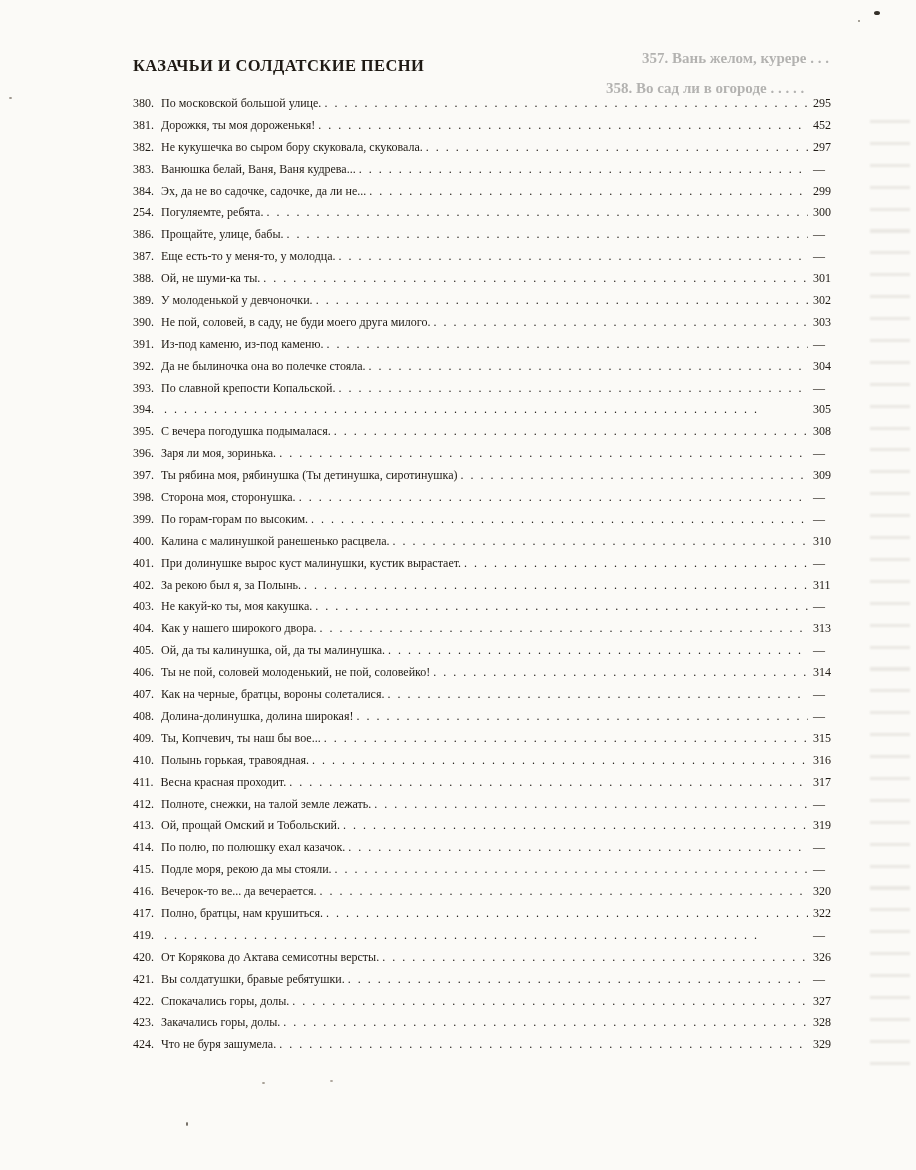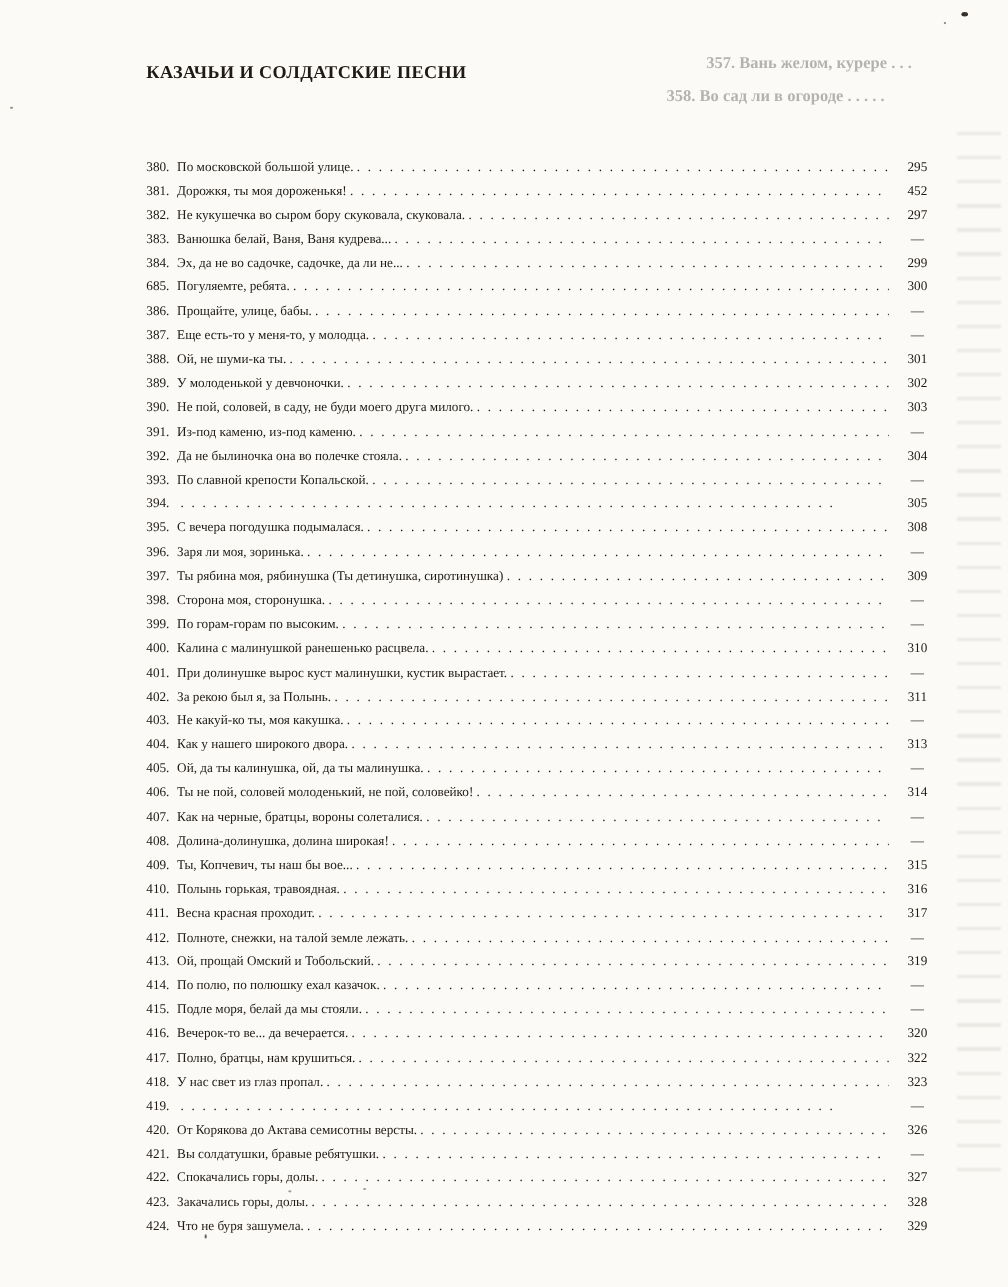--- a/index.html
+++ b/index.html
@@ -22,21 +22,21 @@
   }
   .num{flex:none;margin-right:7px;}
   .title{flex:none;}
   .dots{
     flex:1 1 auto;overflow:hidden;margin:0 5px 0 3px;
     letter-spacing:2px;min-width:0;
   }
   .dots::before{
     content:". . . . . . . . . . . . . . . . . . . . . . . . . . . . . . . . . . . . . . . . . . . . . . . . . . . . . . . . . . . . ";
   }
-  .pg{flex:none;min-width:42px;text-align:center;margin-top:48px;}
+  .pg{flex:none;min-width:42px;text-align:left;}
   
   .bleed{
     position:absolute;color:#404040;opacity:.38;filter:blur(.7px);
     font-size:15px;font-weight:600;white-space:nowrap;
   }
   .bleed-col{
     position:absolute;right:6px;top:120px;width:40px;height:960px;
     background:repeating-linear-gradient(180deg,
       rgba(150,142,128,.16) 0 3px, transparent 3px 21.9px);
     filter:blur(1.2px);
@@ -85,21 +85,21 @@
   </div>
 
   <div class="row">
     <span class="num">384.</span>
     <span class="title">Эх, да не во садочке, садочке, да ли не...</span>
     <span class="dots"></span>
     <span class="pg">299</span>
   </div>
 
   <div class="row">
-    <span class="num">685.</span>
+    <span class="num">254.</span>
     <span class="title">Погуляемте, ребята.</span>
     <span class="dots"></span>
     <span class="pg">300</span>
   </div>
 
   <div class="row">
     <span class="num">386.</span>
     <span class="title">Прощайте, улице, бабы.</span>
     <span class="dots"></span>
     <span class="pg">—</span>
@@ -295,45 +295,39 @@
 
   <div class="row">
     <span class="num">414.</span>
     <span class="title">По полю, по полюшку ехал казачок.</span>
     <span class="dots"></span>
     <span class="pg">—</span>
   </div>
 
   <div class="row">
     <span class="num">415.</span>
-    <span class="title">Подле моря, белай да мы стояли.</span>
+    <span class="title">Подле моря, рекою да мы стояли.</span>
     <span class="dots"></span>
     <span class="pg">—</span>
   </div>
 
   <div class="row">
     <span class="num">416.</span>
     <span class="title">Вечерок-то ве... да вечерается.</span>
     <span class="dots"></span>
     <span class="pg">320</span>
   </div>
 
   <div class="row">
     <span class="num">417.</span>
     <span class="title">Полно, братцы, нам крушиться.</span>
     <span class="dots"></span>
     <span class="pg">322</span>
   </div>
 
-  <div class="row">
-    <span class="num">418.</span>
-    <span class="title">У нас свет из глаз пропал.</span>
-    <span class="dots"></span>
-    <span class="pg">323</span>
-  </div>
 
   <div class="row">
     <span class="num">419.</span>
     <span class="dots"></span>
     <span class="pg">—</span>
   </div>
 
   <div class="row">
     <span class="num">420.</span>
     <span class="title">От Корякова до Актава семисотны версты.</span>

